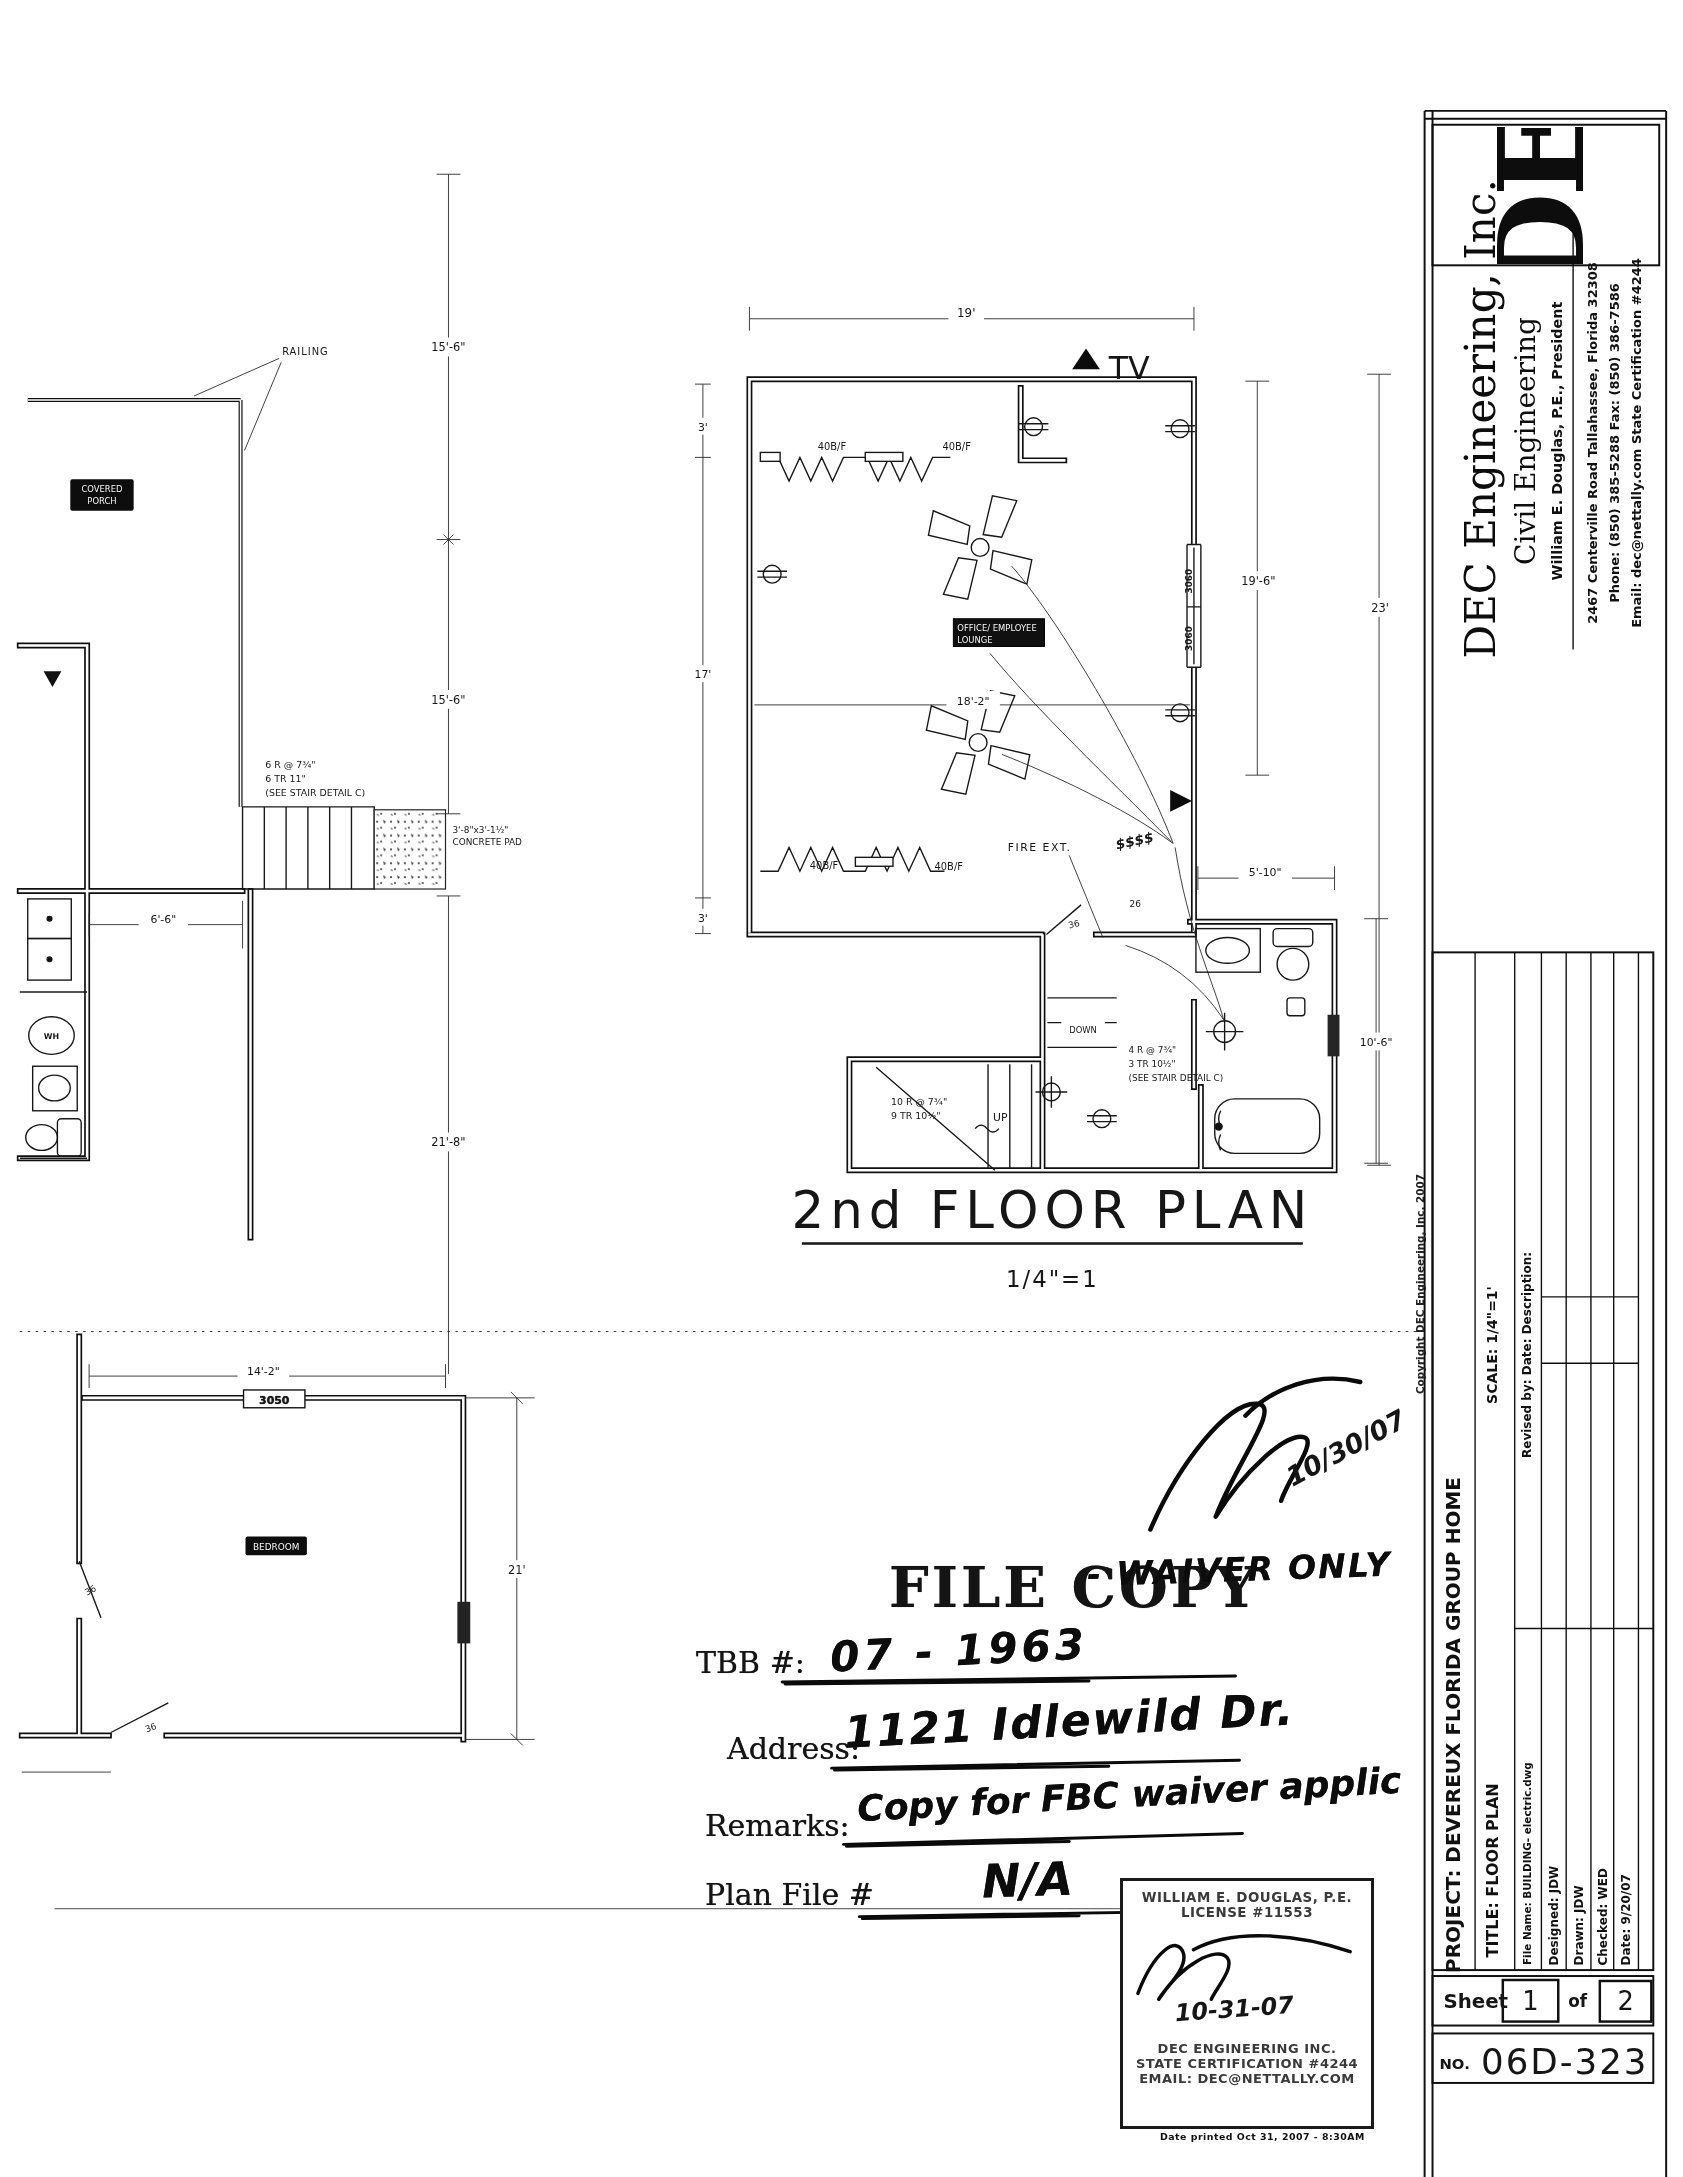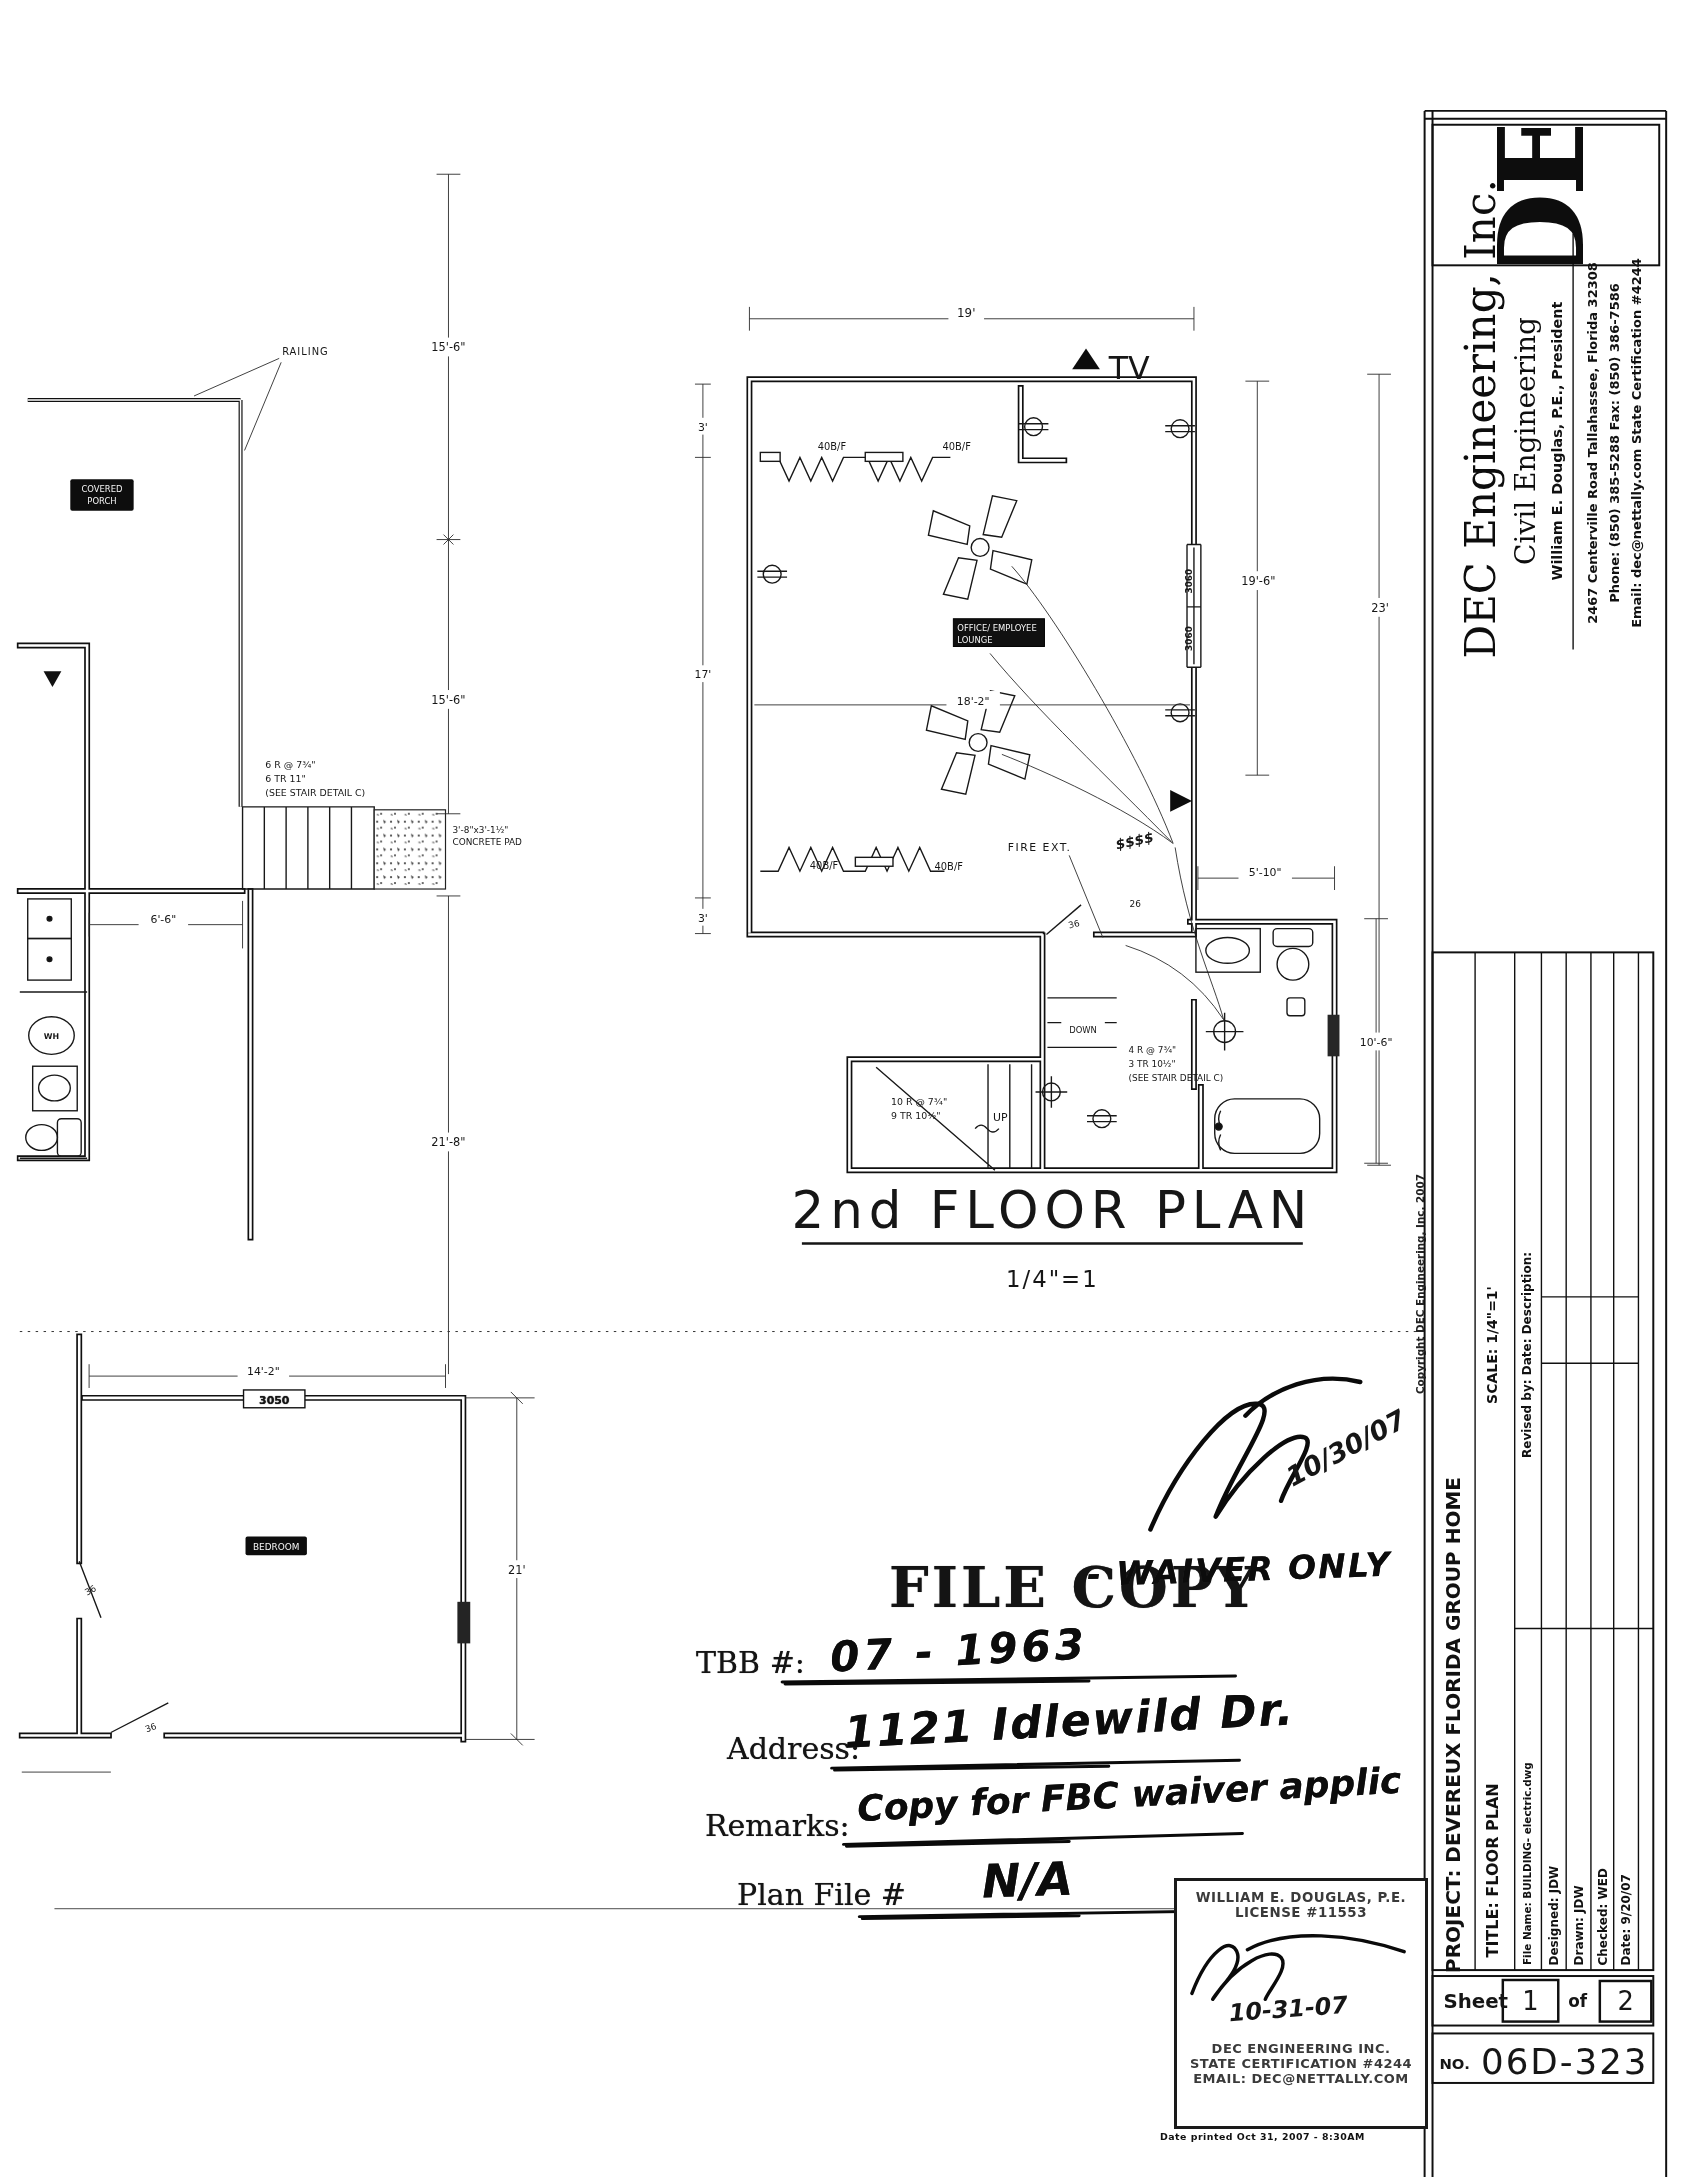--- a/index.html
+++ b/index.html
@@ -402,24 +402,24 @@
 
 <div class="abs serifstamp" style="left:696px;top:1645px;font-size:30px;">TBB #:</div>
 <div class="abs hand" style="left:830px;top:1626px;font-size:42px;transform:rotate(-3deg);letter-spacing:4px;">07 - 1963</div>
 
 <div class="abs serifstamp" style="left:703px;top:1731px;font-size:30px;margin-left:24px;">Address:</div>
 <div class="abs hand" style="left:844px;top:1695px;font-size:44px;transform:rotate(-3deg);letter-spacing:2px;">1121 Idlewild Dr.</div>
 
 <div class="abs serifstamp" style="left:705px;top:1808px;font-size:30px;text-align:right;">Remarks:</div>
 <div class="abs hand" style="left:857px;top:1774px;font-size:36px;transform:rotate(-3deg);">Copy for FBC waiver applic</div>
 
-<div class="abs serifstamp" style="left:705px;top:1877px;font-size:30px;margin-left:32px;">Plan File #</div>
+<div class="abs serifstamp" style="left:705px;top:1877px;font-size:30px;">Plan File #</div>
 <div class="abs hand" style="left:982px;top:1853px;font-size:46px;transform:rotate(-2deg);">N/A</div>
 
-<div class="stampbox" style="left:1174px;top:1878px;width:248px;height:245px;">
+<div class="stampbox" style="left:1120px;top:1878px;width:248px;height:245px;">
   <div class="stampline" style="margin-top:9px;font-size:13.4px;">WILLIAM E. DOUGLAS, P.E.</div>
   <div class="stampline" style="font-size:13.4px;">LICENSE #11553</div>
   <svg width="246" height="117" viewBox="0 0 248 118">
     <path class="scribble" stroke-width="3.5" d="M14,74 C30,32 54,14 60,34 C64,50 40,70 35,80 C58,44 94,26 104,38 C112,48 92,70 88,80
              M70,30 C110,8 176,14 228,32"></path>
     <text x="52" y="102" font-size="24" font-style="italic" font-weight="bold" fill="#0c0c0c" transform="rotate(-4 52 102)">10-31-07</text>
   </svg>
   <div class="stampline" style="font-size:13px;">DEC ENGINEERING INC.</div>
   <div class="stampline" style="font-size:13px;">STATE CERTIFICATION #4244</div>
   <div class="stampline" style="font-size:13px;">EMAIL:  DEC@NETTALLY.COM</div>

